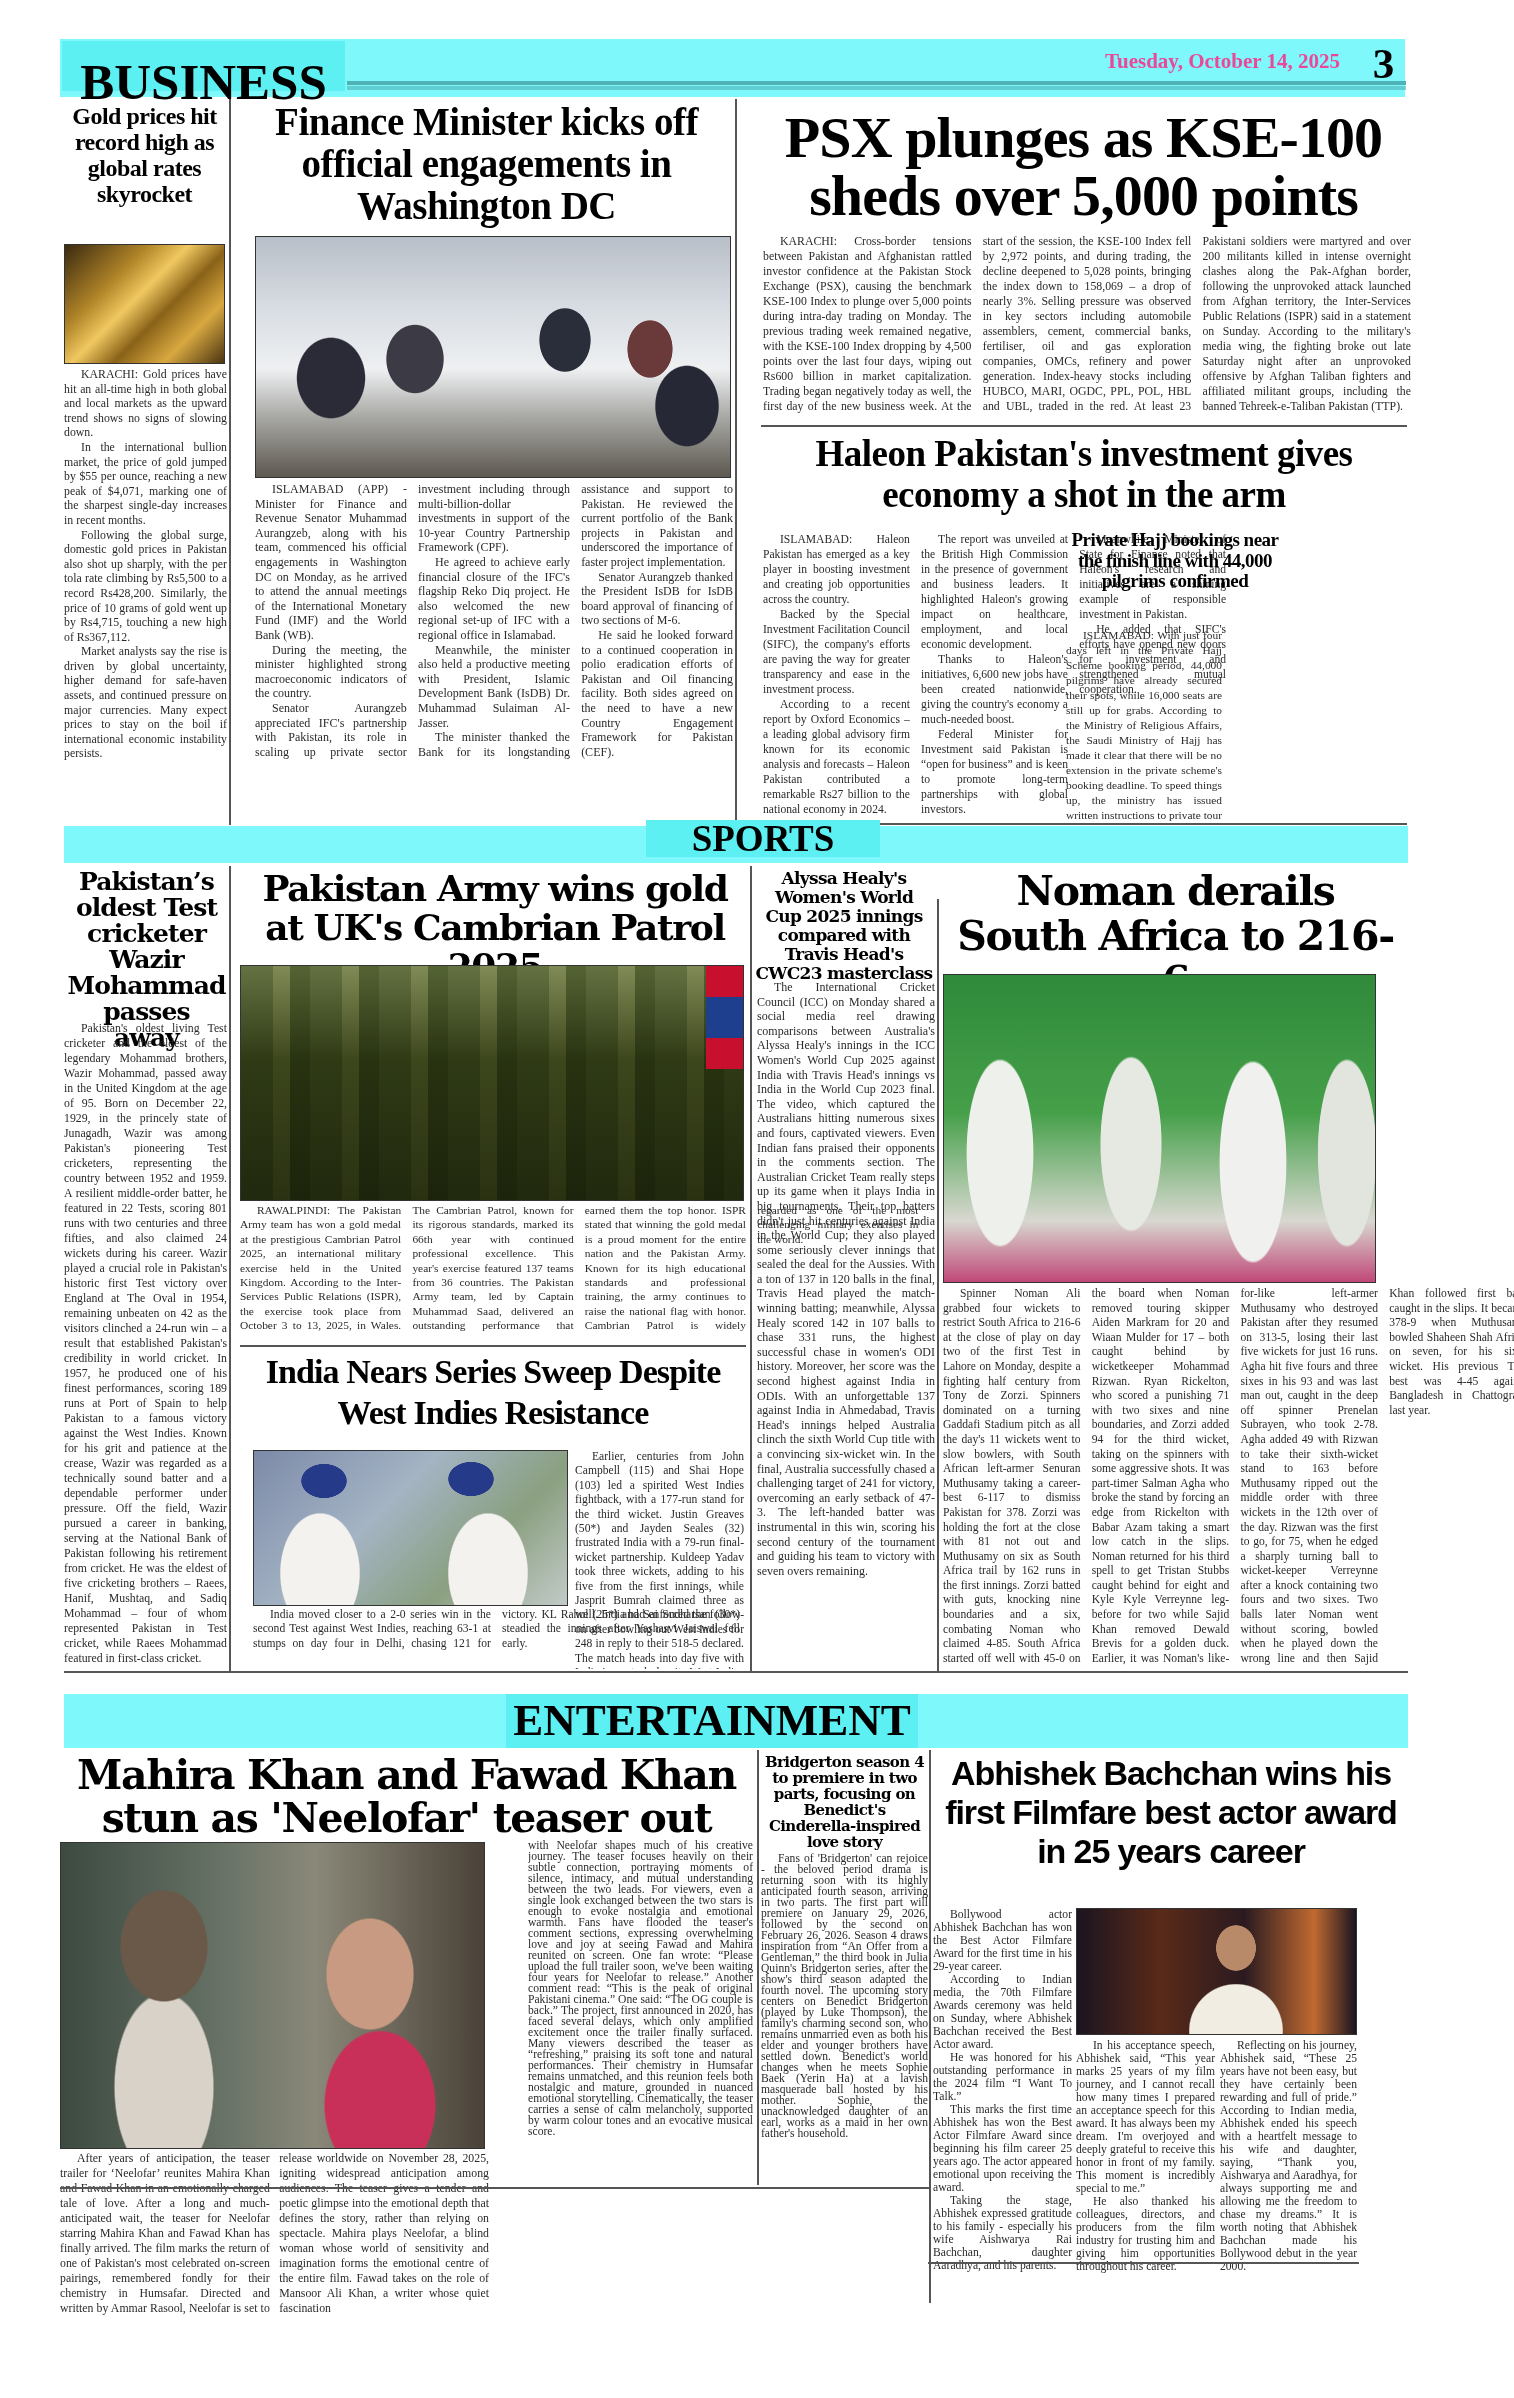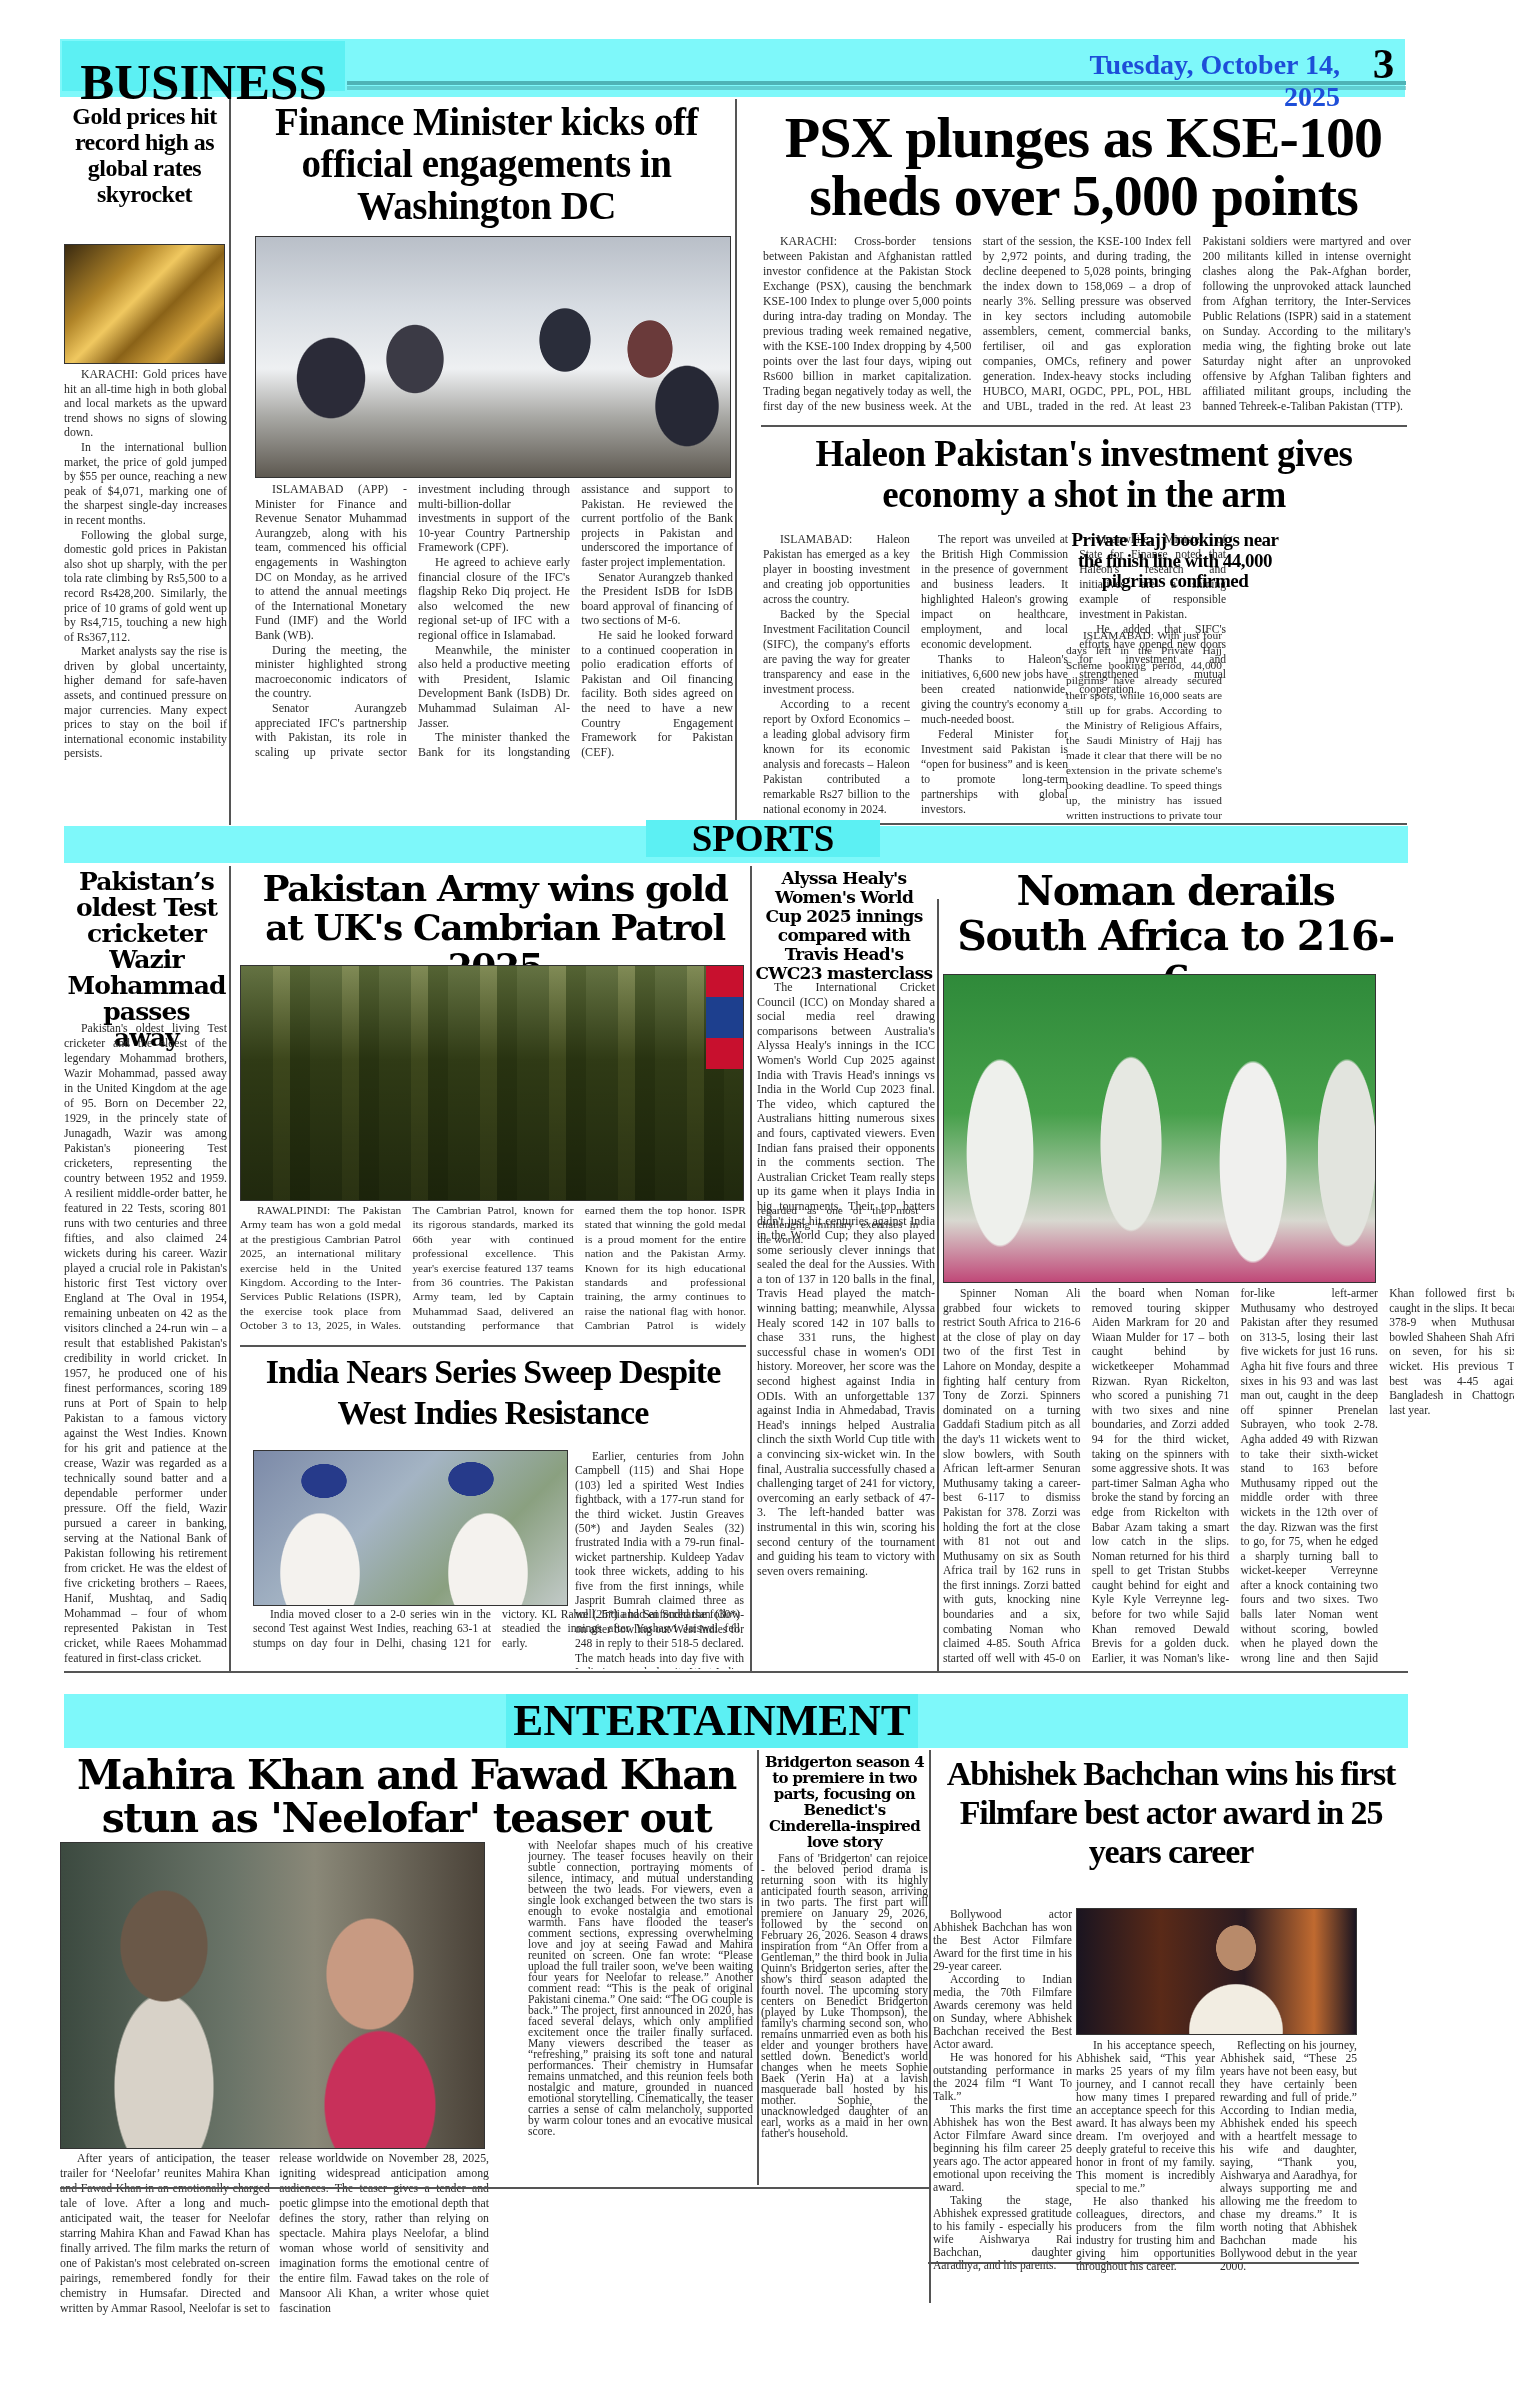--- a/index.html
+++ b/index.html
@@ -18,21 +18,21 @@
   .hrule { position: absolute; height: 1.9px; background: #555; }
   .photo { position: absolute; border: 0.9px solid #333; overflow: hidden; }
 </style>
 </head>
 <body>
 
 <div class="band" style="left:60px;top:39px;width:1345px;height:58px;"></div>
 <div class="band-line" style="left:347px;top:81px;width:1059px;"></div>
 <div class="band-line" style="left:347px;top:86px;width:1059px;opacity:.6"></div>
 <div class="section-label" style="left:62px;top:41px;width:283px;height:50px;font-size:51px;padding-top:16px;">BUSINESS</div>
-<div class="abs" style="left:1031px;top:49px;width:309px;font-size:28px;font-weight:bold;text-align:right;color:#1d4ed8;">Tuesday, October 14, 2025</div>
+<div class="abs" style="left:1031px;top:49px;width:309px;font-size:21px;font-weight:bold;text-align:right;color:#ec4899;">Tuesday, October 14, 2025</div>
 <div class="abs" style="left:1362px;top:39px;width:43px;font-size:43px;font-weight:bold;text-align:center;color:#000;">3</div>
 
 <div class="vrule" style="left:229px;top:99px;height:726px;"></div>
 <div class="vrule" style="left:735px;top:99px;height:726px;"></div>
 
 <div class="hl" style="left:62px;top:103px;width:165px;font-size:24px;line-height:26px;">Gold prices hit record high as global rates skyrocket</div>
 <div class="photo" style="left:64px;top:244px;width:161px;height:120px;background:linear-gradient(135deg,#3a2a10 0%,#b08428 30%,#f0c860 45%,#8a6218 60%,#d8a840 78%,#4a3410 100%);"></div>
 <div class="body" style="left:64px;top:367px;width:163px;font-size:11.8px;line-height:14.6px;">
   <p>KARACHI: Gold prices have hit an all-time high in both global and local markets as the upward trend shows no signs of slowing down.</p>
   <p>In the international bullion market, the price of gold jumped by $55 per ounce, reaching a new peak of $4,071, marking one of the sharpest single-day increases in recent months.</p>
@@ -157,21 +157,21 @@
 <div class="body" style="left:528px;top:1840px;width:225px;font-size:11.6px;line-height:11px;overflow:hidden;height:335px;">
   <p style="text-indent:0">with Neelofar shapes much of his creative journey. The teaser focuses heavily on their subtle connection, portraying moments of silence, intimacy, and mutual understanding between the two leads. For viewers, even a single look exchanged between the two stars is enough to evoke nostalgia and emotional warmth. Fans have flooded the teaser's comment sections, expressing overwhelming love and joy at seeing Fawad and Mahira reunited on screen. One fan wrote: “Please upload the full trailer soon, we've been waiting four years for Neelofar to release.” Another comment read: “This is the peak of original Pakistani cinema.” One said: “The OG couple is back.” The project, first announced in 2020, has faced several delays, which only amplified excitement once the trailer finally surfaced. Many viewers described the teaser as “refreshing,” praising its soft tone and natural performances. Their chemistry in Humsafar remains unmatched, and this reunion feels both nostalgic and mature, grounded in nuanced emotional storytelling. Cinematically, the teaser carries a sense of calm melancholy, supported by warm colour tones and an evocative musical score.</p>
 </div>
 <div class="hrule" style="left:60px;top:2187px;width:871px;"></div>
 
 <div class="hl" style="left:761px;top:1754px;width:167px;font-size:15px;line-height:16px;font-family:'DejaVu Serif',serif;letter-spacing:-0.6px;">Bridgerton season 4 to premiere in two parts, focusing on Benedict's Cinderella-inspired love story</div>
 <div class="body" style="left:761px;top:1853px;width:167px;font-size:11.6px;line-height:11px;height:328px;overflow:hidden;">
   <p>Fans of 'Bridgerton' can rejoice - the beloved period drama is returning soon with its highly anticipated fourth season, arriving in two parts. The first part will premiere on January 29, 2026, followed by the second on February 26, 2026. Season 4 draws inspiration from “An Offer from a Gentleman,” the third book in Julia Quinn's Bridgerton series, after the show's third season adapted the fourth novel. The upcoming story centers on Benedict Bridgerton (played by Luke Thompson), the family's charming second son, who remains unmarried even as both his elder and younger brothers have settled down. Benedict's world changes when he meets Sophie Baek (Yerin Ha) at a lavish masquerade ball hosted by his mother. Sophie, the unacknowledged daughter of an earl, works as a maid in her own father's household.</p>
 </div>
 
-<div class="hl" style="left:937px;top:1754px;width:468px;font-size:34px;line-height:39px;font-family:Liberation Serif, serif;letter-spacing:-1.1px;">Abhishek Bachchan wins his first Filmfare best actor award in 25 years career</div>
+<div class="hl" style="left:937px;top:1754px;width:468px;font-size:34px;line-height:39px;font-family:Liberation Sans, sans-serif;letter-spacing:-1.1px;">Abhishek Bachchan wins his first Filmfare best actor award in 25 years career</div>
 <div class="photo" style="left:1076px;top:1908px;width:281px;height:127px;background:
   radial-gradient(ellipse 28px 32px at 159px 39px,#b88a6a 70%,transparent 72%),
   radial-gradient(ellipse 66px 66px at 159px 122px,#f2ede2 70%,transparent 72%),
   linear-gradient(90deg,#1a1420 0%,#5a2a18 30%,#2a1a20 60%,#c06a30 85%,#1a1420 100%);"></div>
 <div class="body" style="left:933px;top:1908px;width:139px;font-size:11.6px;line-height:13px;">
   <p>Bollywood actor Abhishek Bachchan has won the Best Actor Filmfare Award for the first time in his 29-year career.</p>
   <p>According to Indian media, the 70th Filmfare Awards ceremony was held on Sunday, where Abhishek Bachchan received the Best Actor award.</p>
   <p>He was honored for his outstanding performance in the 2024 film “I Want To Talk.”</p>
   <p>This marks the first time Abhishek has won the Best Actor Filmfare Award since beginning his film career 25 years ago. The actor appeared emotional upon receiving the award.</p>
   <p>Taking the stage, Abhishek expressed gratitude to his family - especially his wife Aishwarya Rai Bachchan, daughter Aaradhya, and his parents.</p>

